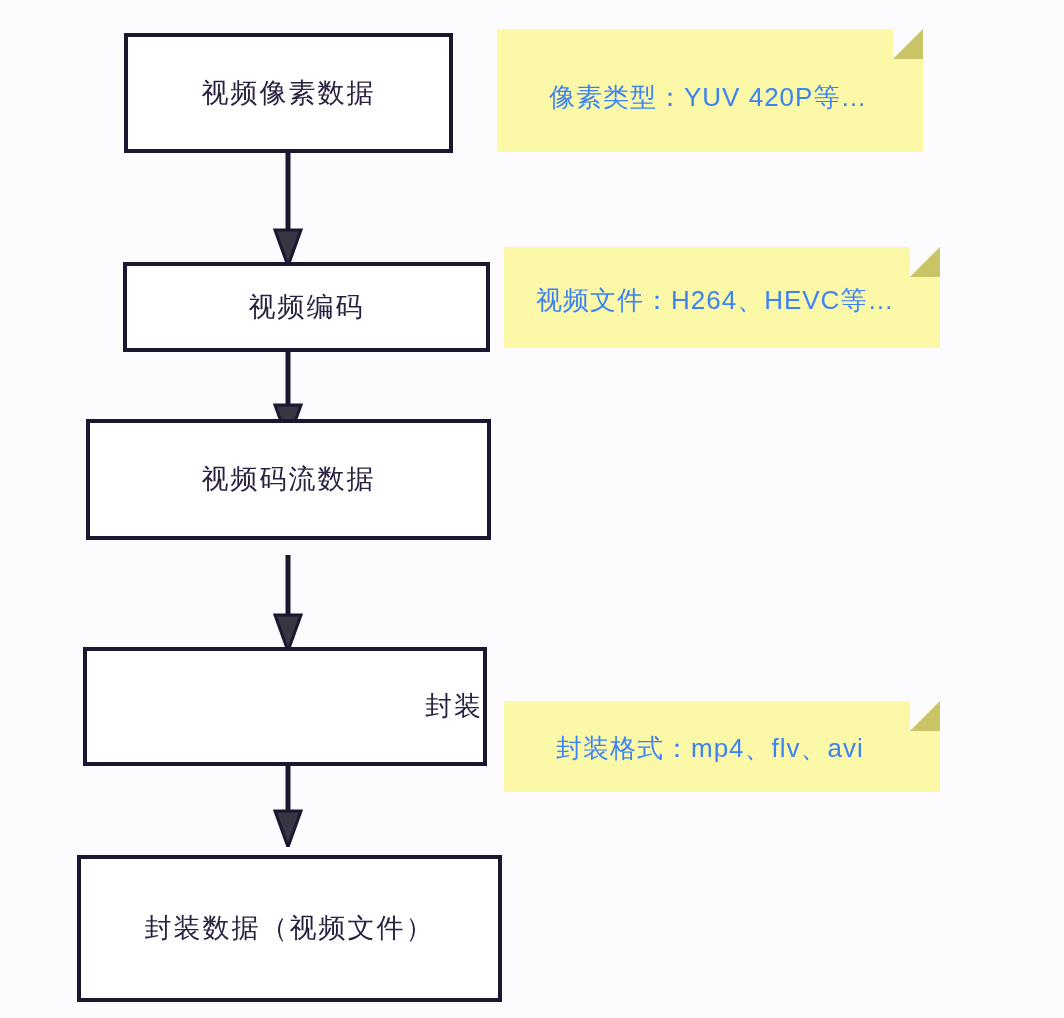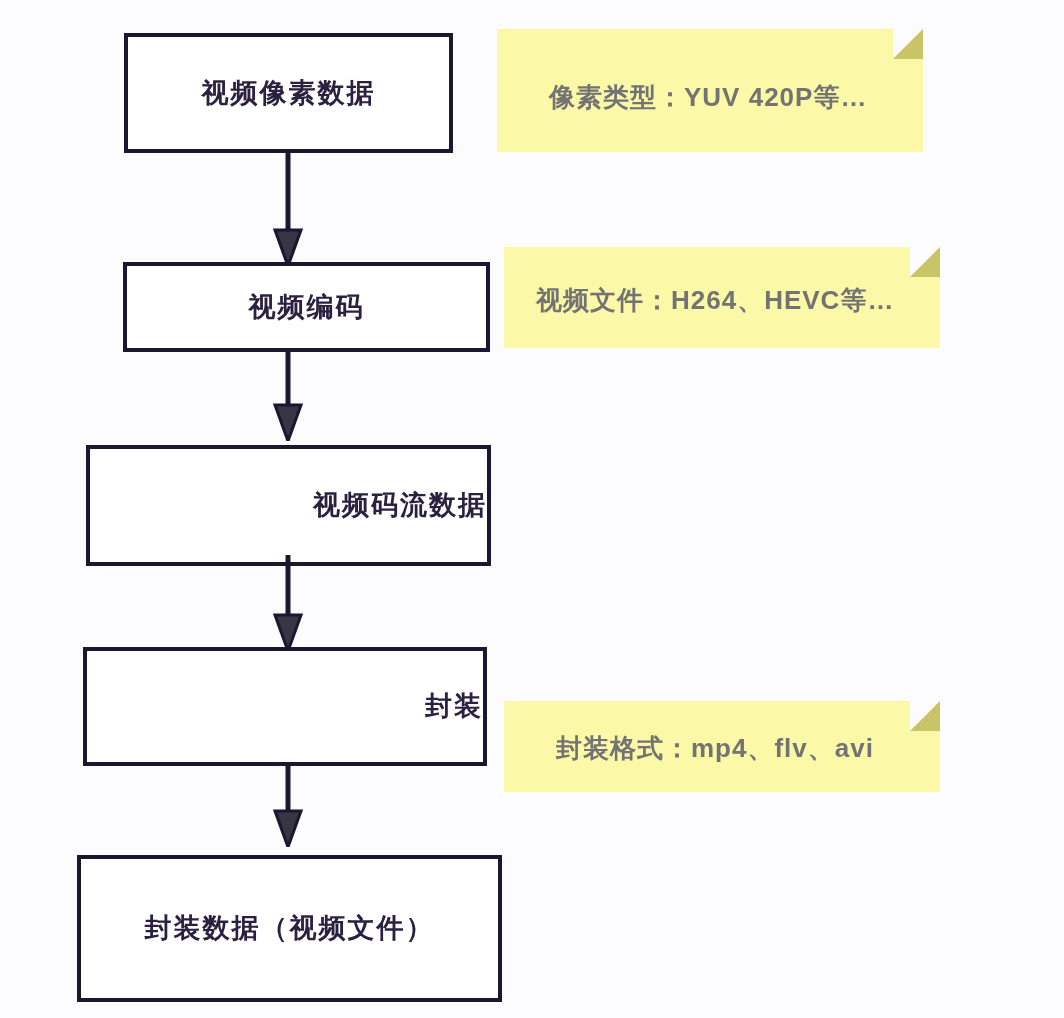--- a/index.html
+++ b/index.html
@@ -10,21 +10,20 @@
     width: 1064px;
     height: 1018px;
     background: #fcfcfe;
     font-family: "Liberation Sans", "DejaVu Sans", sans-serif;
     overflow: hidden;
   }
   #canvas {
     position: relative;
     width: 988px;
     height: 1018px;
-    font-weight: bold;
   }
 
   
   .proc-box {
     position: absolute;
     box-sizing: border-box;
     background: #ffffff;
     border: 4px solid #1a1730;
     display: flex;
     align-items: center;
@@ -33,21 +32,21 @@
   .proc-box .proc-label {
     color: #2a2140;
     font-size: 27px;
     letter-spacing: 2px;
     white-space: nowrap;
     line-height: 1;
   }
 
   #box-pixel-data   { left: 124px; top: 33px;  width: 329px; height: 120px; }
   #box-encode       { left: 104px; top: 262px; width: 367px; height: 90px; margin-left: 19px;  }
-  #box-bitstream    { left: 86px;  top: 445px; width: 405px; height: 121px; justify-content: flex-end; }
+  #box-bitstream    { left: 86px;  top: 419px; width: 405px; height: 121px; }
   #box-mux          { left: 83px;  top: 647px; width: 404px; height: 119px; justify-content: flex-end; }
   #box-file         { left: 77px;  top: 855px; width: 425px; height: 147px; }
 
   
   .connector {
     position: absolute;
     width: 34px;
   }
   .connector svg { display: block; }
 
@@ -84,21 +83,21 @@
     right: 0;
     width: 0;
     height: 0;
     border-style: solid;
     border-width: 30px 30px 0 0;
     border-color: #fcfcfe transparent transparent transparent;
   }
   .sticky-note .note-text {
     position: relative;
     z-index: 3;
-    color: #737373;
+    color: #3b82f6;
     font-size: 26px;
     letter-spacing: 1px;
     white-space: nowrap;
   }
 
   #note-pixel-type   { left: 497px; top: 29px;  width: 426px; height: 123px; }
   #note-pixel-type   .note-text { margin-left: 52px; margin-top: 14px; }
 
   #note-codec        { left: 504px; top: 247px; width: 436px; height: 101px; }
   #note-codec        .note-text { margin-left: 32px; margin-top: 6px; }

